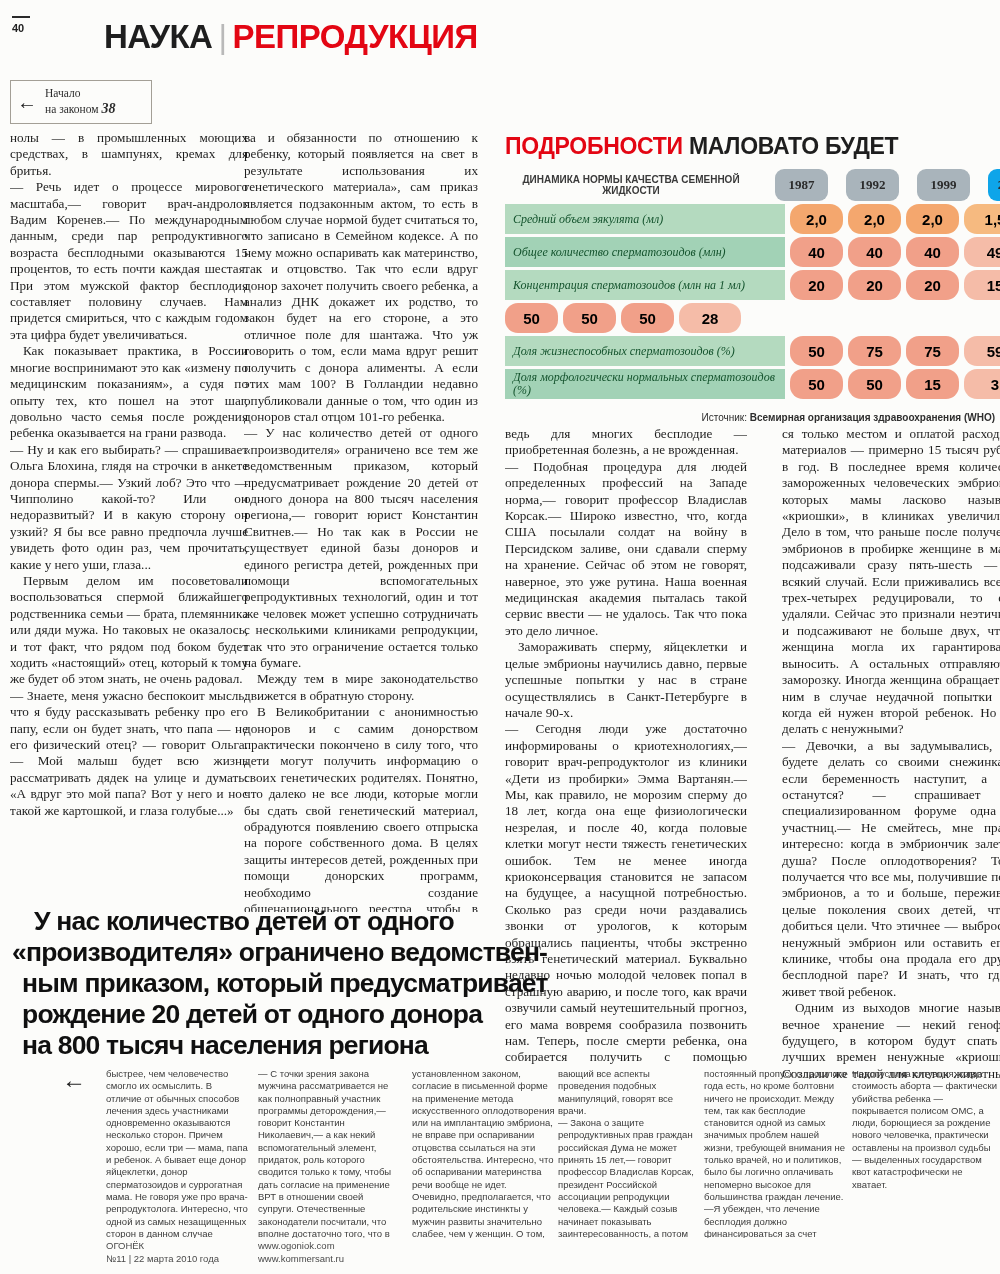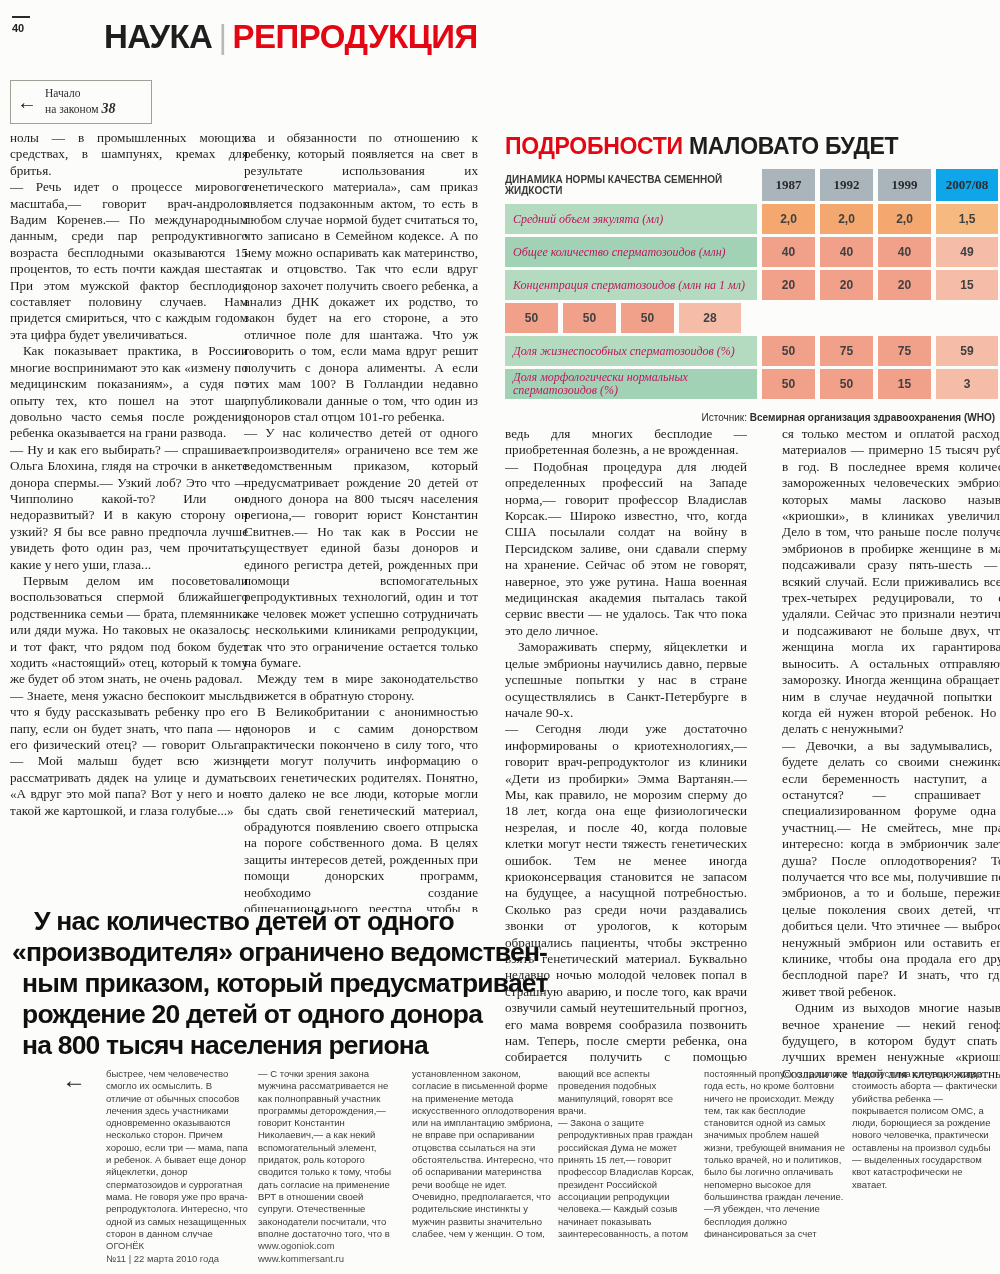--- a/index.html
+++ b/index.html
@@ -25,31 +25,31 @@
   .bodycol p.spaced{margin-top:12px;}
   .bodycol .lead{font-family:"Liberation Sans",sans-serif;font-size:12px;letter-spacing:0.2px;}
   #col1{left:10px;top:130px;width:238px;height:778px;}
   #col2{left:244px;top:130px;width:234px;height:782px;}
   #col3{left:505px;top:426px;width:242px;height:638px;}
   #col4{left:782px;top:426px;width:240px;height:652px;}
   
   #infographic{position:absolute;left:505px;top:133px;width:490px;font-family:"Liberation Sans",sans-serif;}
   .ig-title{font-size:23px;font-weight:bold;letter-spacing:-0.3px;white-space:nowrap;}
   .ig-title .red{color:#e30613;}
-  .ig-head{display:flex;gap:5px;margin-top:9px;height:32px;}
+  .ig-head{display:flex;gap:18px;margin-top:9px;height:32px;text-align:center;}
   .ig-sub{width:252px;flex:none;font-size:10px;font-weight:bold;color:#3a3a3a;display:flex;align-items:center;line-height:1.15;}
   .year-cell{width:53px;flex:none;background:#a9b4bb;color:#2b2b2b;display:flex;align-items:center;justify-content:center;
-        font-family:"Liberation Serif",serif;font-size:13px;font-weight:bold;}
+        font-family:"Liberation Serif",serif;font-size:13px;font-weight:bold;border-radius:9px;}
   .year-cell.last{width:62px;background:#0ea5e9;}
   .t-row{display:flex;gap:5px;height:30px;margin-top:3px;}
-  .t-label{width:252px;flex:none;background:#b4dabf;display:flex;align-items:center;padding:0 8px;box-sizing:border-box;
-        font-family:"Liberation Serif",serif;font-style:italic;font-size:12px;color:#be185d;line-height:1.05;}
+  .t-label{width:280px;flex:none;background:#b4dabf;display:flex;align-items:center;padding:0 8px;box-sizing:border-box;
+        font-family:"Liberation Serif",serif;font-style:italic;font-size:12px;color:#14532d;line-height:1.05;}
   .t-row:nth-child(even) .t-label{background:#a2d2b6;}
-  .t-val{width:53px;flex:none;background:#f1a089;color:#404040;display:flex;align-items:center;justify-content:center;
-        font-size:12px;font-weight:bold;}
+  .t-val{width:53px;flex:none;background:#f1a089;color:#000000;display:flex;align-items:center;justify-content:center;
+        font-size:15px;font-weight:bold;border-radius:13px;}
   .t-val.last{width:62px;background:#f5bca8;}
   .t-row.row0 .t-val{background:#f4a76e;}
   .t-row.row0 .t-val.last{background:#f6ba80;}
   .ig-source{margin-top:13px;text-align:right;font-size:10px;color:#2e2e2e;}
   .ig-source b{font-weight:bold;}
   
   #pullquote{position:absolute;left:12px;top:906px;width:508px;font-family:"Liberation Sans",sans-serif;
         font-weight:bold;font-size:26.5px;line-height:31px;letter-spacing:-0.8px;color:#101010;}
   .quote-line{white-space:nowrap;}
   .quote-line:first-child{padding-left:22px;}

